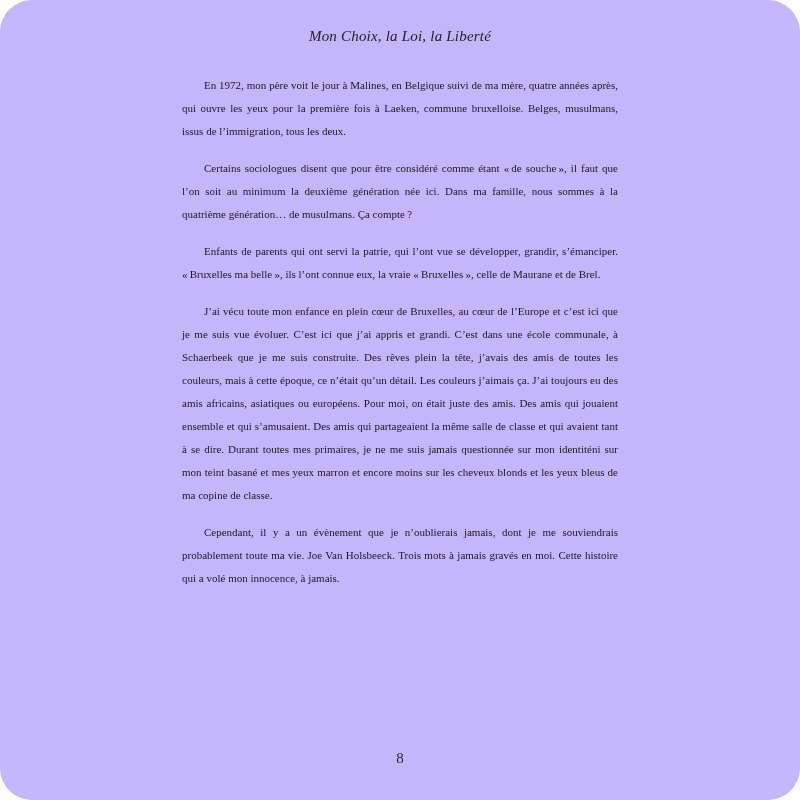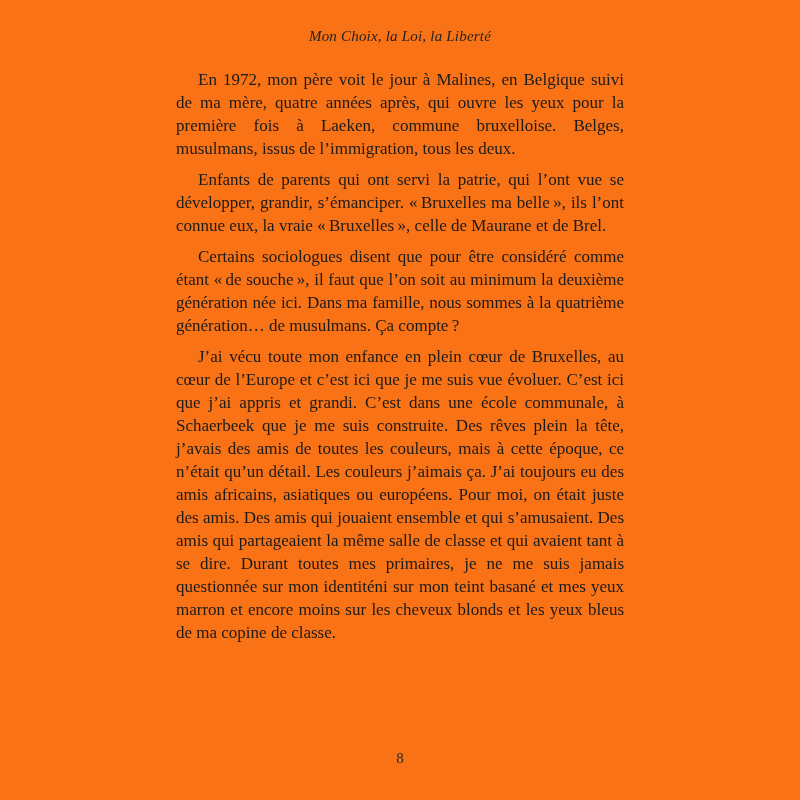--- a/index.html
+++ b/index.html
@@ -27,48 +27,49 @@
     letter-spacing: 0.2px;
     color: #222222;
   }
   .text-block {
     position: absolute;
     top: 60px;
     left: 168px;
     width: 464px;
   }
   .text-block p {
-    margin: 8px;
+    margin: 14px;
     padding: 0;
     text-indent: 22px;
     text-align: justify;
-    font-size: 17px;
+    font-size: 11px;
     line-height: 23px;
     color: #1b1b1b;
     hyphens: none;
   }
   .page-number {
     position: absolute;
     top: 750px;
     left: 0;
     right: 0;
     text-align: center;
     font-size: 15px;
     color: #2a2a2a;
   }
 </style>
 </head>
 <body>
 
-<div class="page" style="background: #f97316; color: rgb(27, 27, 27);">
+<div class="page" style="background: #c4b5fd; color: rgb(27, 27, 27); border-radius: 32px;">
 
   <div class="running-header">Mon Choix, la Loi, la Liberté</div>
 
   <div class="text-block">
     <p>En 1972, mon père voit le jour à Malines, en Belgique suivi de ma mère, quatre années après, qui ouvre les yeux pour la première fois à Laeken, commune bruxelloise. Belges, musulmans, issus de l’immigration, tous les deux.</p>
+    <p>Certains sociologues disent que pour être considéré comme étant « de souche », il faut que l’on soit au minimum la deuxième génération née ici. Dans ma famille, nous sommes à la quatrième génération… de musulmans. Ça compte ?</p>
     <p>Enfants de parents qui ont servi la patrie, qui l’ont vue se développer, grandir, s’émanciper. « Bruxelles ma belle », ils l’ont connue eux, la vraie « Bruxelles », celle de Maurane et de Brel.</p>
-    <p>Certains sociologues disent que pour être considéré comme étant « de souche », il faut que l’on soit au minimum la deuxième génération née ici. Dans ma famille, nous sommes à la quatrième génération… de musulmans. Ça compte ?</p>
     <p>J’ai vécu toute mon enfance en plein cœur de Bruxelles, au cœur de l’Europe et c’est ici que je me suis vue évoluer. C’est ici que j’ai appris et grandi. C’est dans une école communale, à Schaerbeek que je me suis construite. Des rêves plein la tête, j’avais des amis de toutes les couleurs, mais à cette époque, ce n’était qu’un détail. Les couleurs j’aimais ça. J’ai toujours eu des amis africains, asiatiques ou européens. Pour moi, on était juste des amis. Des amis qui jouaient ensemble et qui s’amusaient. Des amis qui partageaient la même salle de classe et qui avaient tant à se dire. Durant toutes mes primaires, je ne me suis jamais questionnée sur mon identiténi sur mon teint basané et mes yeux marron et encore moins sur les cheveux blonds et les yeux bleus de ma copine de classe.</p>
+    <p>Cependant, il y a un évènement que je n’oublierais jamais, dont je me souviendrais probablement toute ma vie. Joe Van Holsbeeck. Trois mots à jamais gravés en moi. Cette histoire qui a volé mon innocence, à jamais.</p>
   </div>
 
   <div class="page-number">8</div>
 
 </div>
 
 </body></html>

